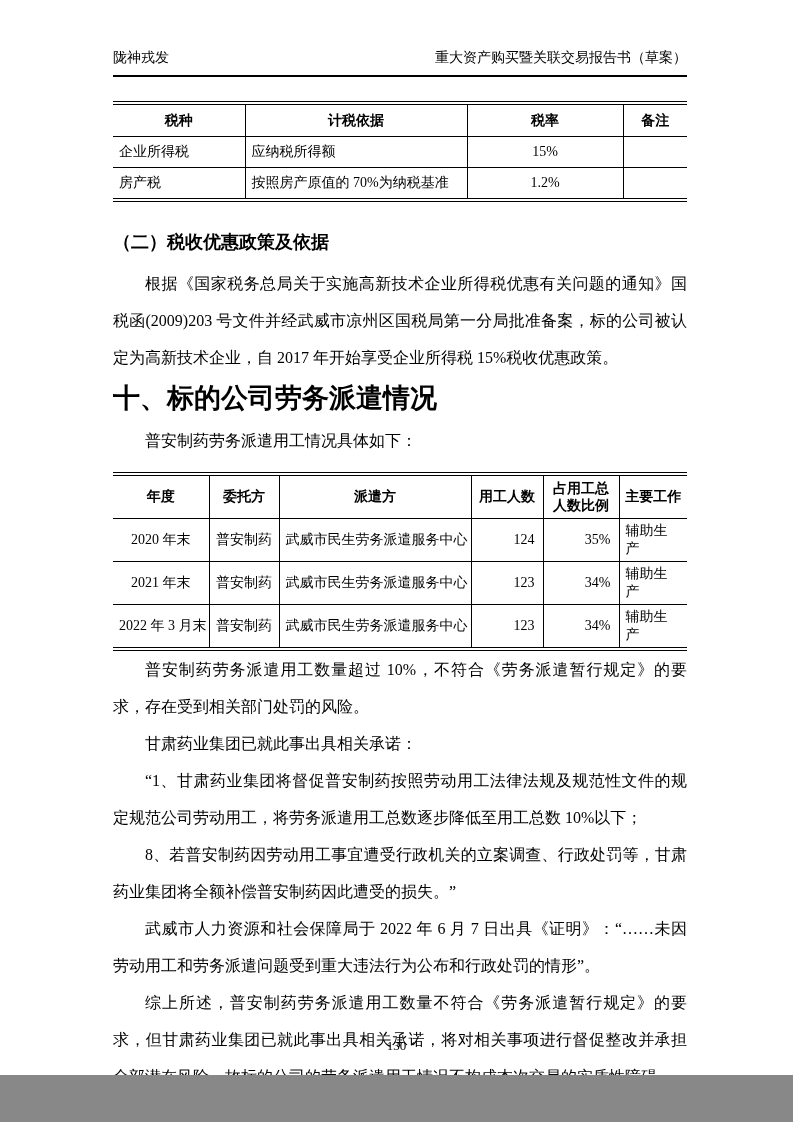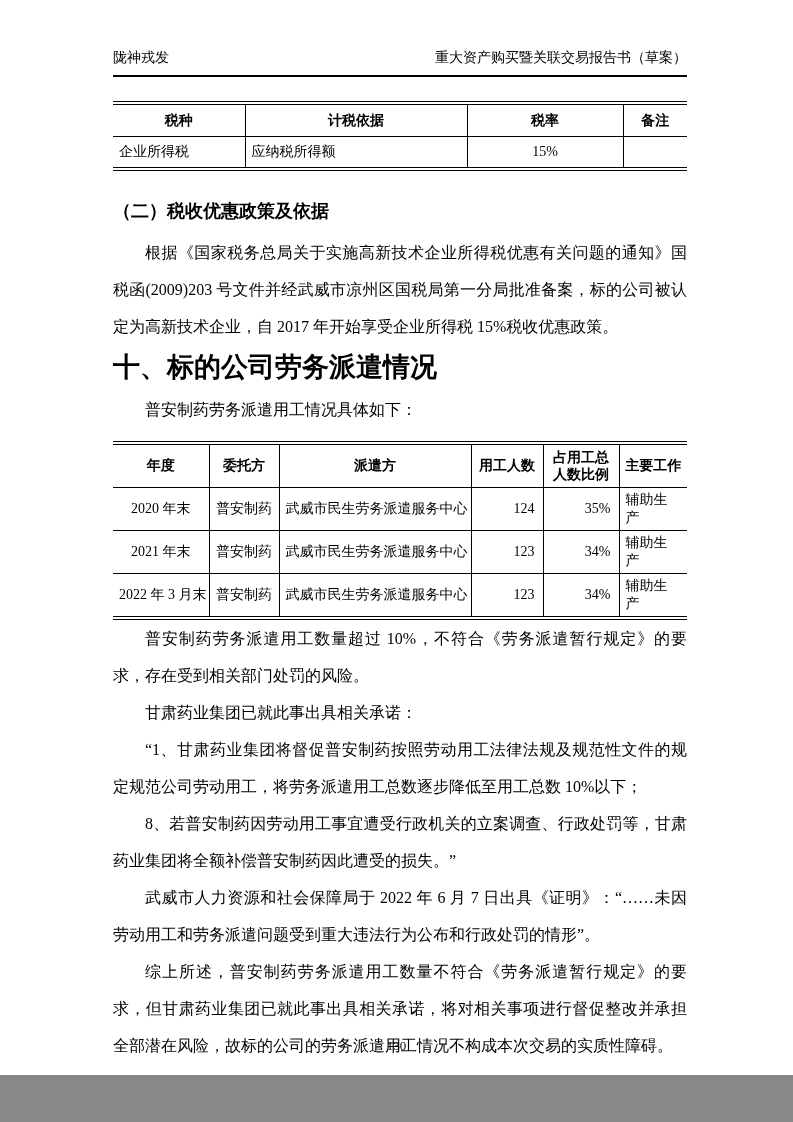--- a/index.html
+++ b/index.html
@@ -93,20 +93,26 @@
         <th>备注</th>
       </tr>
     </thead>
     <tbody>
       <tr>
         <td class="al">企业所得税</td>
         <td class="al">应纳税所得额</td>
         <td class="ac">15%</td>
         <td class="ac"></td>
       </tr>
+      <tr>
+        <td class="al">房产税</td>
+        <td class="al nw">按照房产原值的 70%为纳税基准</td>
+        <td class="ac">1.2%</td>
+        <td class="ac"></td>
+      </tr>
     </tbody>
   </table>
 
   <h2 class="sub">（二）税收优惠政策及依据</h2>
 
   <p class="body mt">根据《国家税务总局关于实施高新技术企业所得税优惠有关问题的通知》国税函(2009)203 号文件并经武威市凉州区国税局第一分局批准备案，标的公司被认定为高新技术企业，自 2017 年开始享受企业所得税 15%税收优惠政策。</p>
 
   <h1 class="main">十、标的公司劳务派遣情况</h1>
 
   <p class="body mt">普安制药劳务派遣用工情况具体如下：</p>

